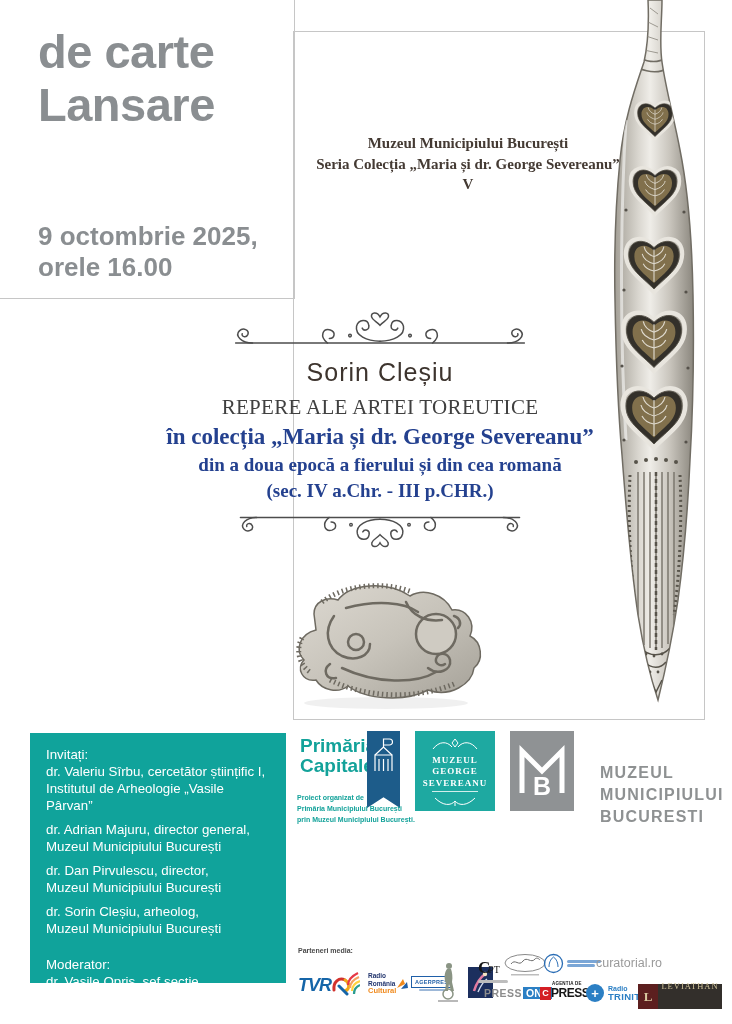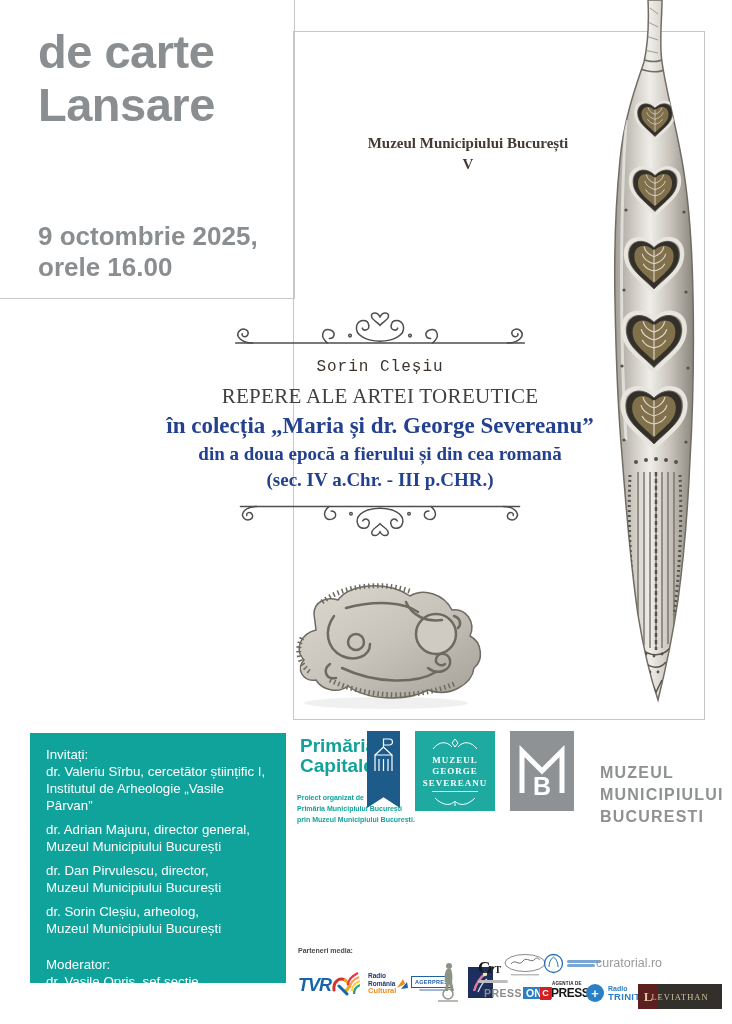--- a/index.html
+++ b/index.html
@@ -17,21 +17,21 @@
 
   
   #series{left:293px;top:133px;width:350px;text-align:center;
           font-family:"Liberation Serif","DejaVu Serif",serif;
           font-weight:700;color:#443a33;font-size:15px;line-height:1.38;}
 
   
   #title-block{left:70px;top:306px;width:620px;text-align:center;}
   .divider{display:block;margin:0 auto;}
   #divider-bottom{transform:scaleY(-1);}
-  #author{font-family:Liberation Mono, monospace;color:#3d342e;font-size:16px;
+  #author{font-family:Liberation Sans, sans-serif;color:#3d342e;font-size:25px;
           letter-spacing:1px;margin:6px 0 8px 0;}
   #book-title{font-family:"Liberation Serif","DejaVu Serif",serif;color:#404040;font-weight:400;
           font-size:21px;letter-spacing:0.3px;margin:2px 0;}
   .subtitle{font-family:"Liberation Serif","DejaVu Serif",serif;color:#24418f;font-weight:700;}
   #subtitle1{font-size:23px;margin:4px 0;}
   #subtitle2{font-size:19px;margin:4px 4px;}
   #subtitle3{font-size:19px;margin:4px 0 6px 0;}
 
   
   #invitees{left:30px;top:733px;width:256px;height:250px;background:#10a39b;color:#ffffff;
@@ -61,21 +61,21 @@
   #rrc .col{font-size:6.5px;line-height:1.15;font-weight:700;color:#23366e;}
   #rrc .cult{color:#f08a1d;font-size:7.5px;}
   #agerpres{left:396px;top:976px;display:flex;align-items:center;gap:2px;}
   #agerpres .box{border:1px solid #1f5fa8;color:#1f5fa8;font-size:5.5px;font-weight:800;
       padding:2px 3px;letter-spacing:.3px;}
   #agerpres .sub{font-size:3.5px;color:#1f5fa8;text-align:center;}
   #statue-logo{left:434px;top:961px;}
   #photo-logo{left:468px;top:967px;width:25px;height:31px;background:#1c2f5e;overflow:hidden;}
   #cpt{left:478px;top:958px;color:#161616;}
   #cpt .c{font-size:17px;font-weight:700;font-family:"Liberation Serif",serif;}
-  #cpt .pt{font-size:10px;font-weight:700;font-family:"Liberation Serif",serif;margin-left:-2px;}
+  #cpt .pt{font-size:10px;font-weight:400;font-family:"Liberation Serif",serif;margin-left:-2px;}
   #sig-oval{left:503px;top:953px;}
   #pressone{left:484px;top:987px;display:flex;align-items:flex-end;}
   #pressone .press{color:#8c8c8c;font-weight:800;font-size:10.5px;letter-spacing:.5px;}
   #pressone .one{background:#2b7fc4;color:#fff;font-weight:800;font-size:10.5px;padding:0 3px;margin-left:1px;}
   #emblem{left:543px;top:953px;display:flex;align-items:center;gap:3px;}
   .tinybar{height:3px;background:#7aa6d6;border-radius:2px;margin:1.5px 0;}
   #curatorial{left:596px;top:956px;font-size:12.5px;color:#9a9a9a;}
   #agentia{left:540px;top:981px;}
   #agentia .top{font-size:4.5px;font-weight:800;color:#161616;letter-spacing:.2px;margin-left:12px;}
   #agentia .row{display:flex;align-items:center;}
@@ -85,21 +85,21 @@
   #agentia .dot{color:#d41e24;font-weight:800;font-size:12px;}
   #trinitas{left:586px;top:984px;display:flex;align-items:center;gap:4px;}
   #trinitas .plus{width:18px;height:18px;border-radius:50%;background:#2b7fc4;color:#fff;display:flex;
       align-items:center;justify-content:center;font-size:13px;font-weight:700;}
   #trinitas .txt{color:#2b7fc4;line-height:1;}
   #trinitas .r{font-size:7px;font-weight:700;}
   #trinitas .t{font-size:9.5px;font-weight:800;letter-spacing:.3px;}
   #leviathan{left:638px;top:984px;display:flex;}
   #leviathan .lbox{width:20px;height:25px;background:#5c1f1f;color:#d9c9a0;display:flex;align-items:center;
       justify-content:center;font-family:"Liberation Serif",serif;font-size:13px;font-weight:700;}
-  #leviathan .nbox{width:64px;height:25px;background:#332f2b;color:#cfc39b;display:flex;flex-direction:row;
+  #leviathan .nbox{width:64px;height:25px;background:#332f2b;color:#cfc39b;display:flex;flex-direction:column;
       align-items:center;justify-content:center;font-family:"Liberation Serif",serif;gap:20px;}
   #leviathan .nm{font-size:8.5px;letter-spacing:1px;}
   #leviathan .ul{width:46px;height:2px;background:#8a8273;margin-top:2px;}
 </style>
 </head>
 <body>
 
 <div id="poster">
 
   <div class="abs frame" id="frame-topleft"></div>
@@ -109,20 +109,21 @@
     <div>de carte</div>
     <div>Lansare</div>
   </div>
   <div class="abs" id="event-date">
     <div>9 octombrie 2025,</div>
     <div>orele 16.00</div>
   </div>
 
   <div class="abs" id="series">
     <div>Muzeul Municipiului București</div>
+    <div>Seria Colecția „Maria și dr. George Severeanu”</div>
     <div>V</div>
   </div>
 
   <div class="abs" id="title-block">
     <svg class="divider" width="300" height="46" viewBox="0 0 320 46">
       <defs>
         <g id="flourish" fill="none" stroke="#4d4d4d" stroke-width="1.6" stroke-linecap="round">
           <path d="M6,38 H314"></path>
           <path d="M24,38 C12,38 5,30 10,25 C14,21 21,24 19,29 C17,33 12,31 13,28"></path>
           <path d="M296,38 C308,38 315,30 310,25 C306,21 299,24 301,29 C303,33 308,31 307,28"></path>

